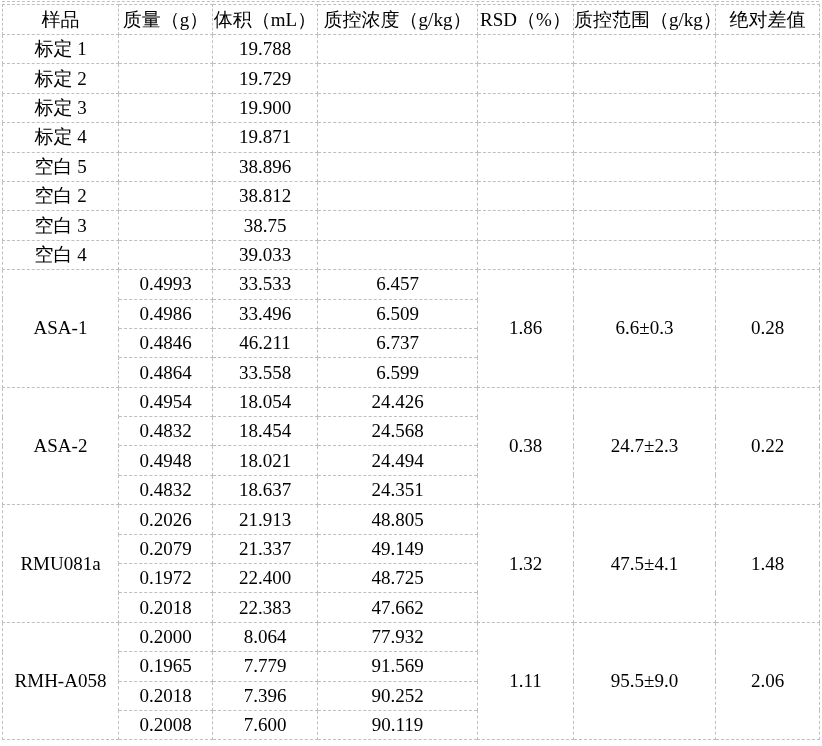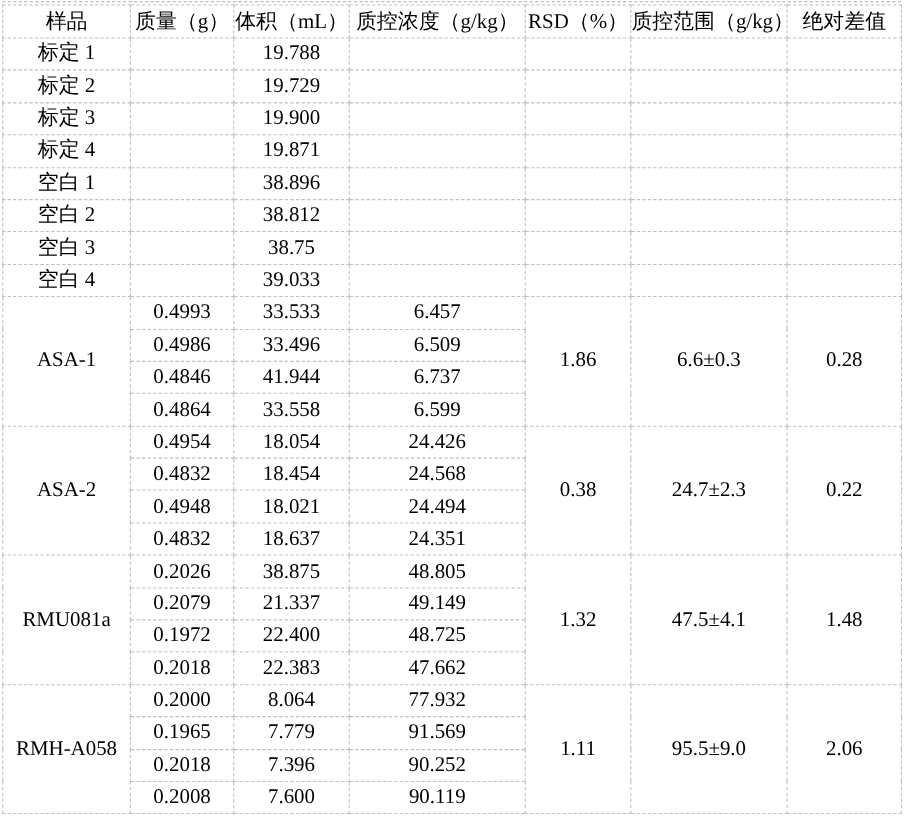--- a/index.html
+++ b/index.html
@@ -96,21 +96,21 @@
         <tr>
           <td>标定 4</td>
           <td></td>
           <td>19.871</td>
           <td></td>
           <td></td>
           <td></td>
           <td></td>
         </tr>
         <tr>
-          <td>空白 1</td>
+          <td>空白 5</td>
           <td></td>
           <td>38.896</td>
           <td></td>
           <td></td>
           <td></td>
           <td></td>
         </tr>
         <tr>
           <td>空白 2</td>
           <td></td>
@@ -147,21 +147,21 @@
           <td rowspan="4">6.6±0.3</td>
           <td rowspan="4">0.28</td>
         </tr>
         <tr>
           <td>0.4986</td>
           <td>33.496</td>
           <td>6.509</td>
         </tr>
         <tr>
           <td>0.4846</td>
-          <td>41.944</td>
+          <td>46.211</td>
           <td>6.737</td>
         </tr>
         <tr>
           <td>0.4864</td>
           <td>33.558</td>
           <td>6.599</td>
         </tr>
         <tr>
           <td rowspan="4">ASA-2</td>
           <td>0.4954</td>
@@ -182,21 +182,21 @@
           <td>24.494</td>
         </tr>
         <tr>
           <td>0.4832</td>
           <td>18.637</td>
           <td>24.351</td>
         </tr>
         <tr>
           <td rowspan="4">RMU081a</td>
           <td>0.2026</td>
-          <td>38.875</td>
+          <td>21.913</td>
           <td>48.805</td>
           <td rowspan="4">1.32</td>
           <td rowspan="4">47.5±4.1</td>
           <td rowspan="4">1.48</td>
         </tr>
         <tr>
           <td>0.2079</td>
           <td>21.337</td>
           <td>49.149</td>
         </tr>

